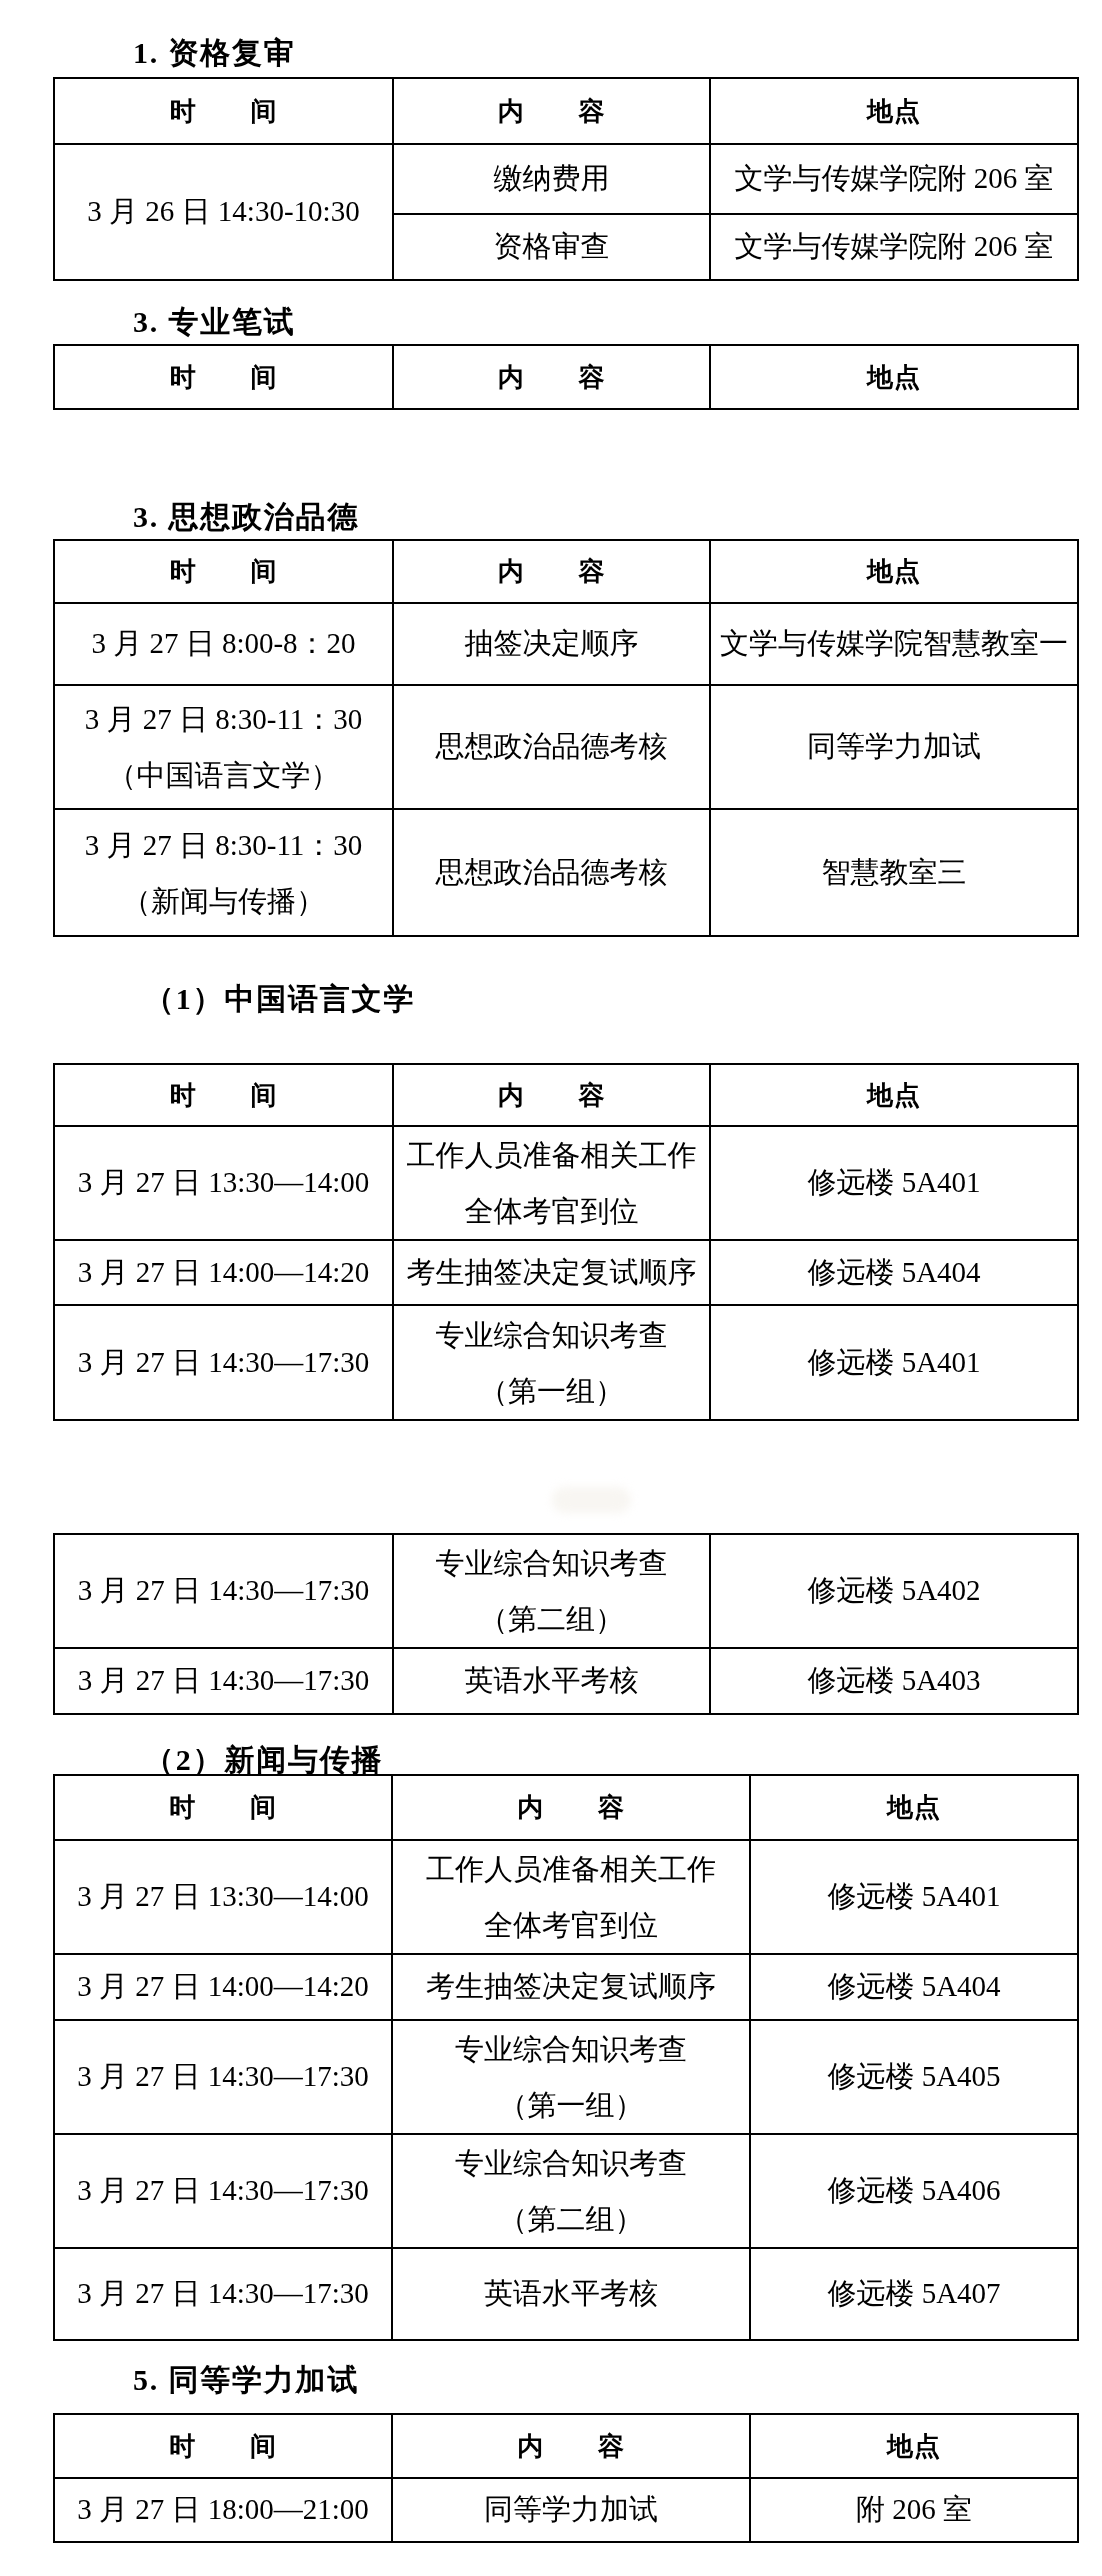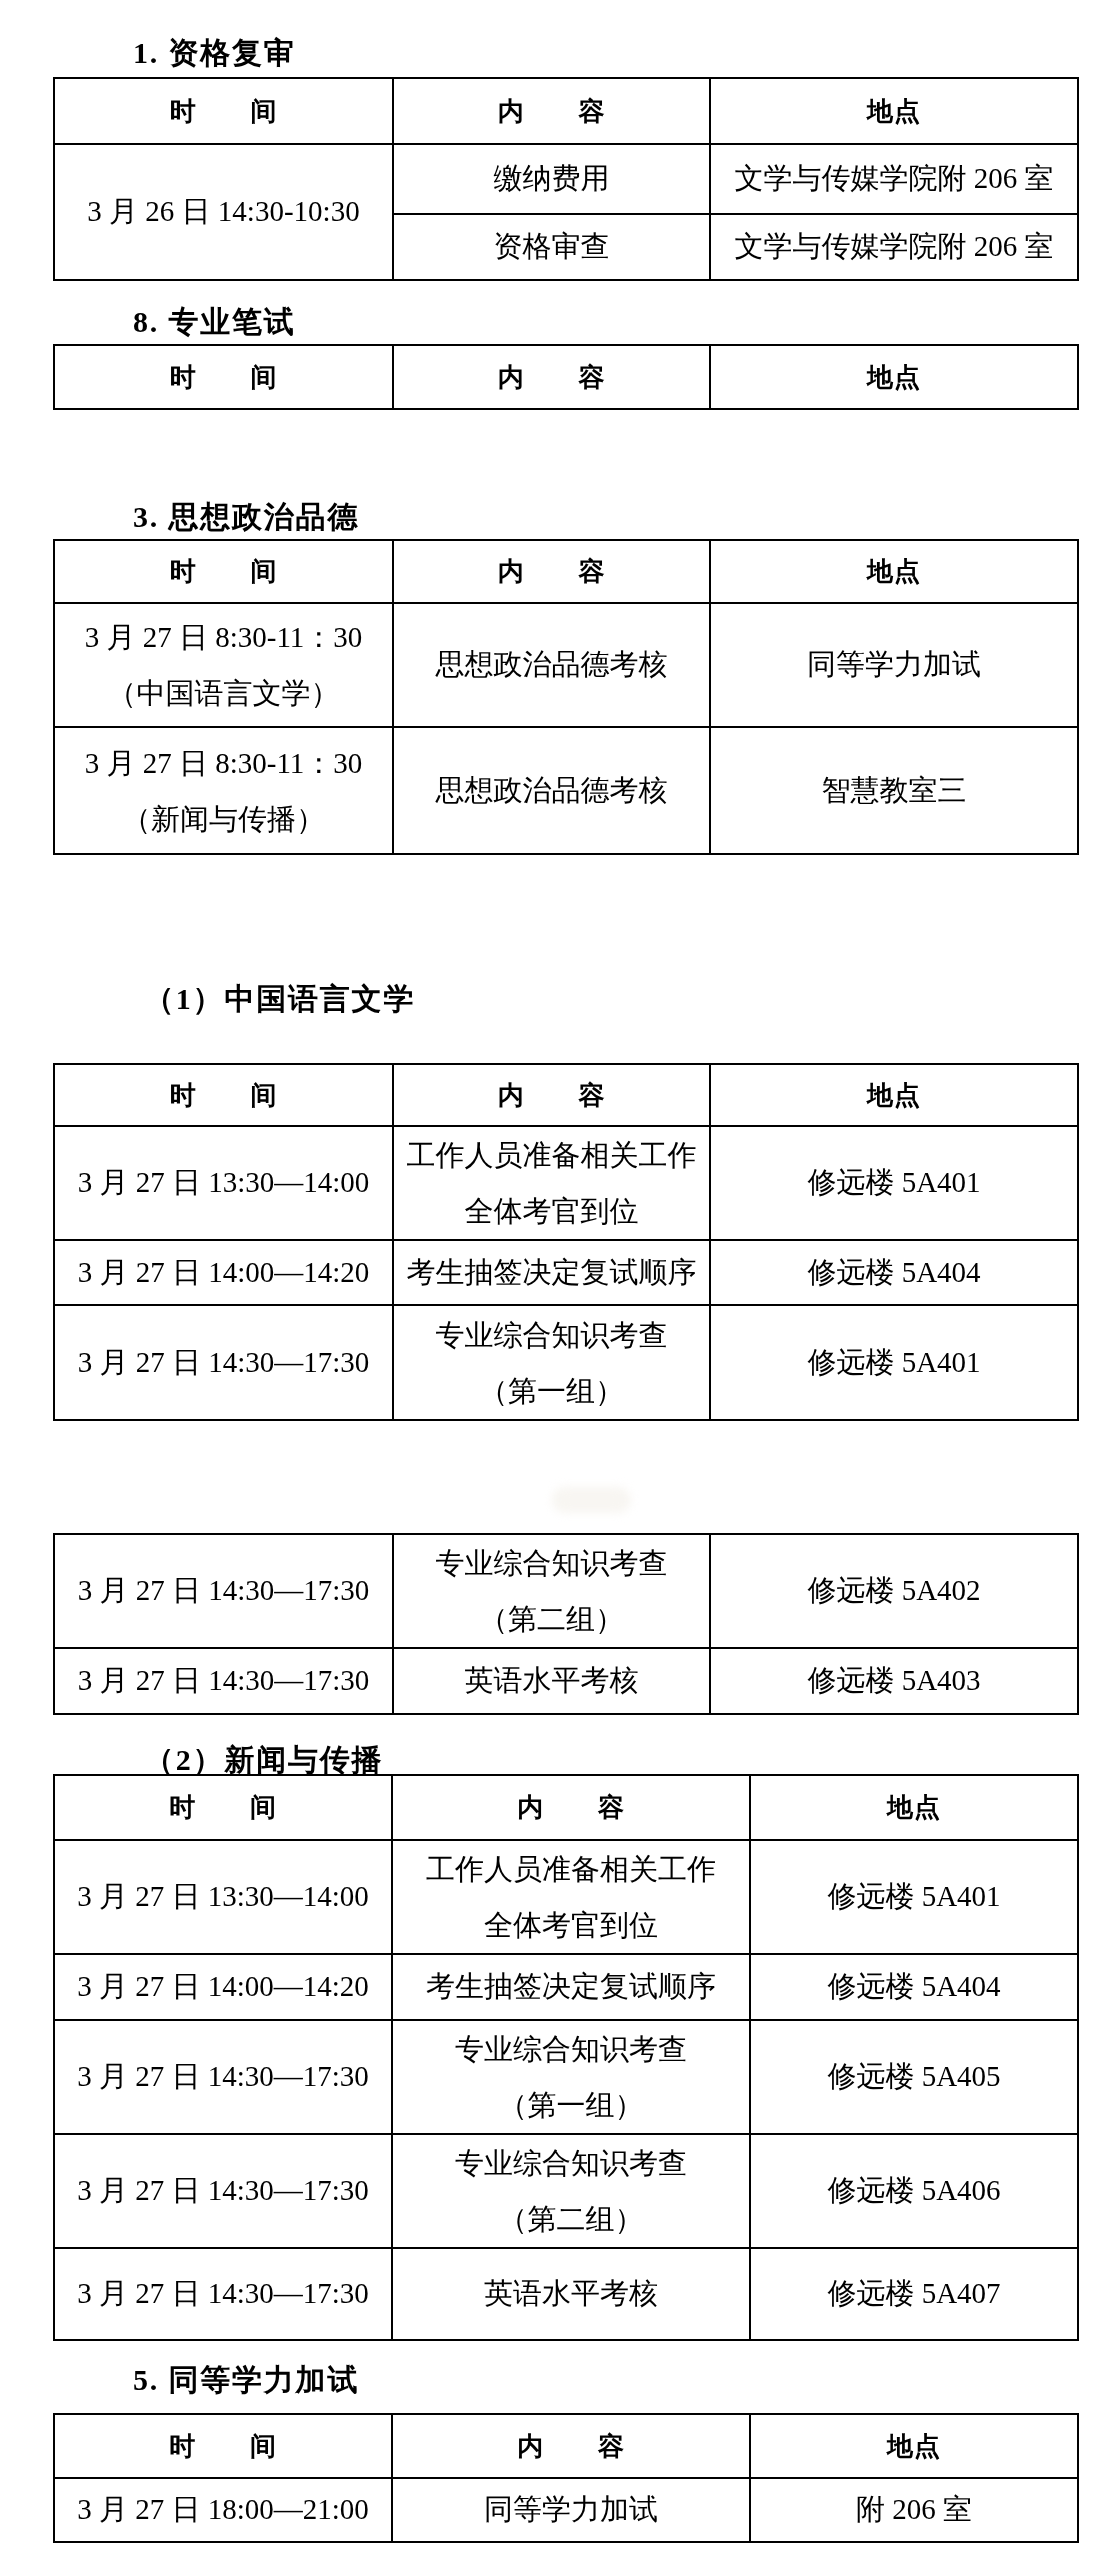--- a/index.html
+++ b/index.html
@@ -59,21 +59,21 @@
       <td>缴纳费用</td>
       <td>文学与传媒学院附 206 室</td>
     </tr>
     <tr style="height:66px">
       <td>资格审查</td>
       <td>文学与传媒学院附 206 室</td>
     </tr>
   </tbody>
     </table>
 
-  <div class="sec-title" style="top:302px">8. 专业笔试</div>
+  <div class="sec-title" style="top:302px">3. 专业笔试</div>
   <table class="tbl colsA" style="top:344px">
     <colgroup>
         <col class="c1">
         <col class="c2">
         <col class="c3">
       </colgroup>
     <tbody>
         <tr style="height:64px">
       <th>时　　间</th>
       <th>内　　容</th>
@@ -87,20 +87,25 @@
     <colgroup>
         <col class="c1">
         <col class="c2">
         <col class="c3">
       </colgroup>
     <tbody>
         <tr style="height:63px">
       <th>时　　间</th>
       <th>内　　容</th>
       <th>地点</th>
+    </tr>
+    <tr style="height:82px">
+      <td>3 月 27 日 8:00-8：20</td>
+      <td>抽签决定顺序</td>
+      <td>文学与传媒学院智慧教室一</td>
     </tr>
     <tr style="height:124px">
       <td>
         <div class="ln">3 月 27 日 8:30-11：30</div>
         <div class="ln">（中国语言文学）</div>
       </td>
       <td>思想政治品德考核</td>
       <td>同等学力加试</td>
     </tr>
     <tr style="height:127px">

